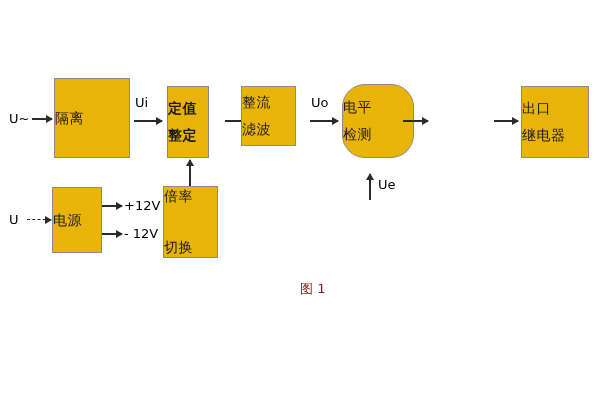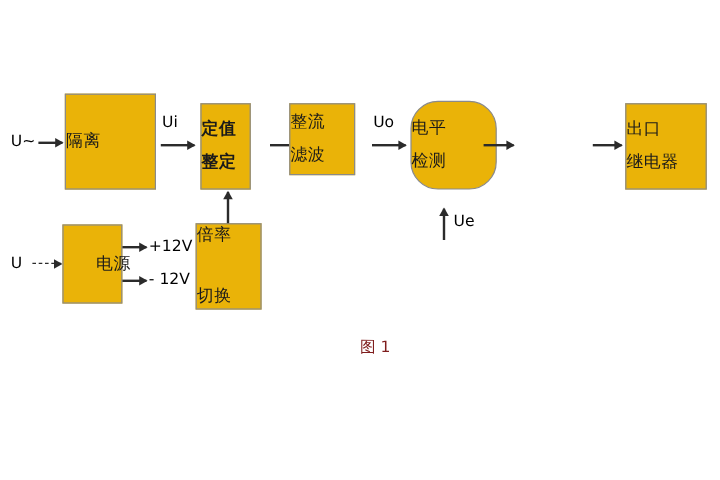--- a/index.html
+++ b/index.html
@@ -134,21 +134,21 @@
 
   <div class="box" style="left:521px; top:86px; width:68px; height:72px;">
     <span class="line">出口</span>
     <span class="line">继电器</span>
   </div>
 
   <span class="lbl" style="left:9px; top:212px;">U</span>
 
   <div class="harrow dashed" style="left:27px; top:219px; width:24px;"></div>
 
-  <div class="box" style="left:52px; top:187px; width:50px; height:66px;padding-left:27px;">
+  <div class="box" style="left:52px; top:187px; width:50px; height:66px;">
     <span class="line">电源</span>
   </div>
 
   <div class="harrow" style="left:102px; top:205px; width:20px;"></div>
   <span class="lbl" style="left:124px; top:198px;">+12V</span>
 
   <div class="harrow" style="left:102px; top:233px; width:20px;"></div>
   <span class="lbl" style="left:124px; top:226px;">- 12V</span>
 
   <div class="box" style="left:163px; top:186px; width:55px; height:72px;gap:24px;">

